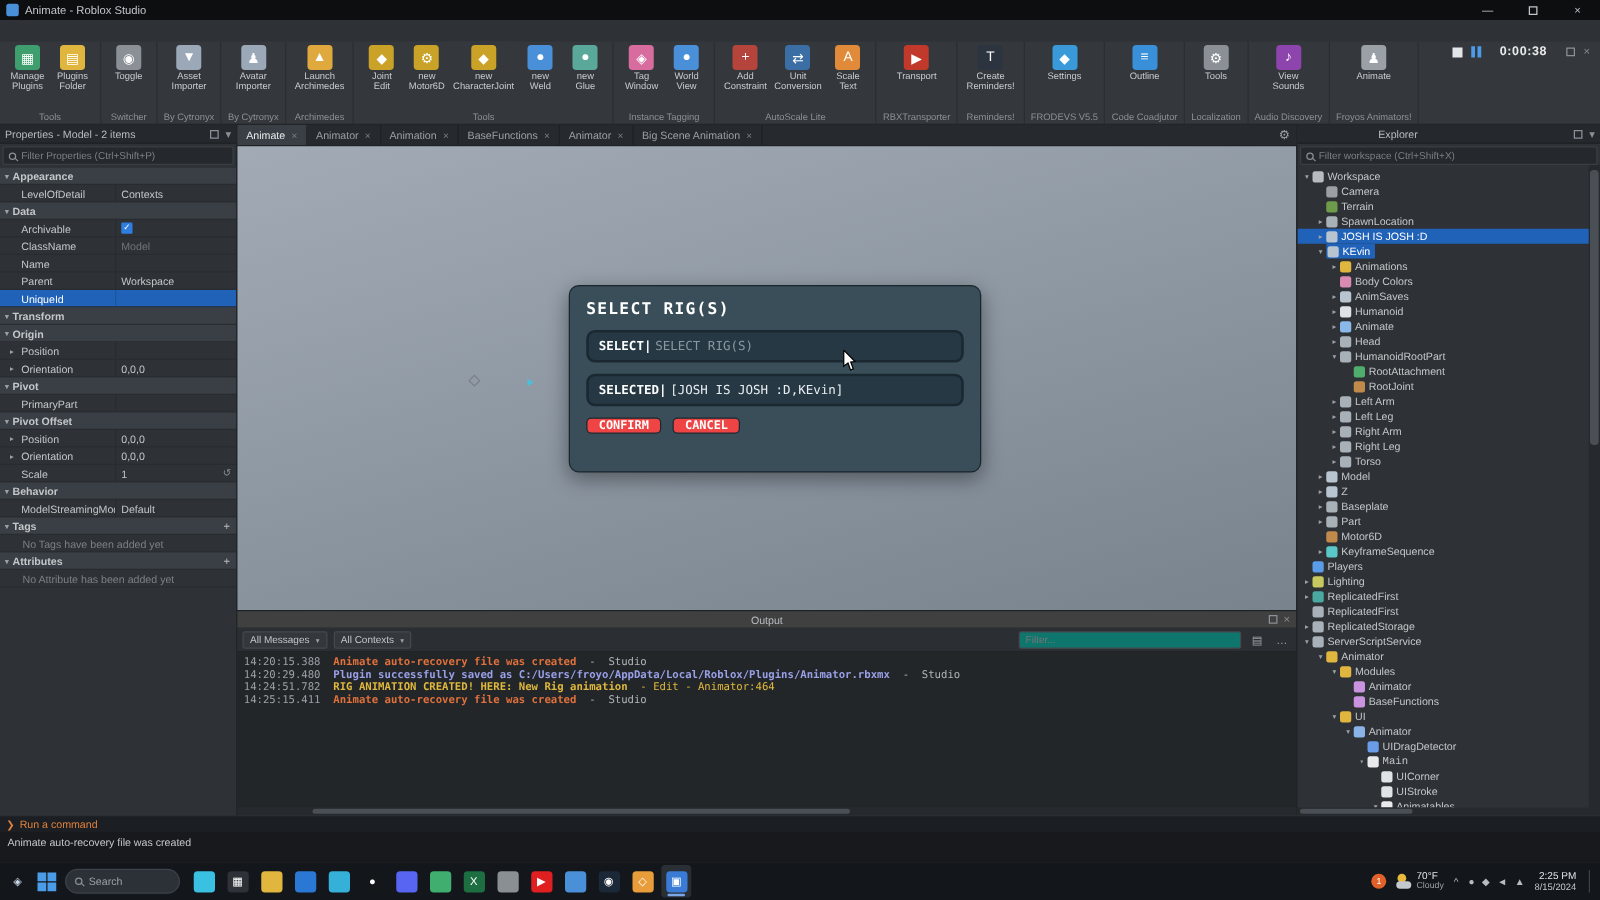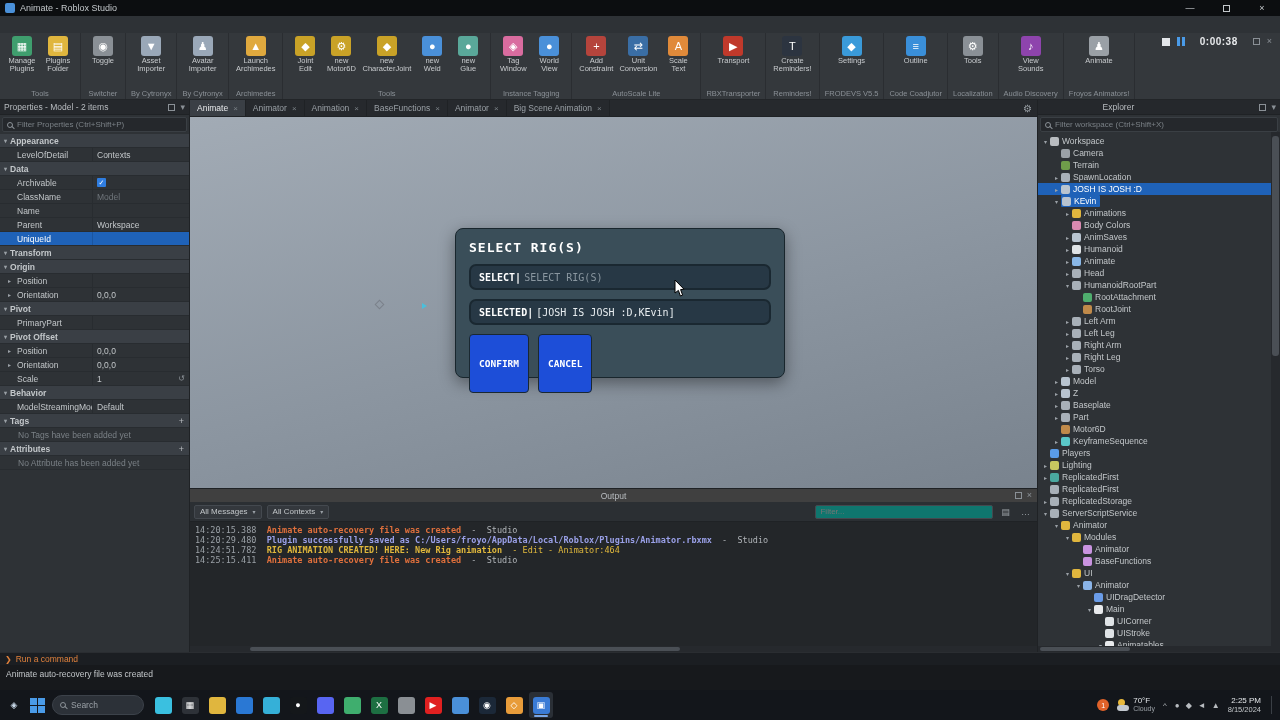--- a/index.html
+++ b/index.html
@@ -80,21 +80,21 @@
 .gizmo2{position:absolute;left:232px;top:186px;width:0;height:0;border-left:5px solid #3ac8e8;border-top:3px solid transparent;border-bottom:3px solid transparent;opacity:.8;}
 
 
 .dialog{position:absolute;left:265px;top:111px;width:330px;height:150px;background:#3a4e59;border:1px solid #19262d;border-radius:8px;box-shadow:0 5px 16px rgba(0,0,0,.4);padding:10px 13px;font-family:"DejaVu Sans Mono","Liberation Mono",monospace;color:#fff;}
 .dlg-title{font-size:13px;font-weight:bold;letter-spacing:1px;margin:1px 0 9px;}
 .dlg-field{height:26px;background:#273845;border:2px solid #1a2831;border-radius:7px;display:flex;align-items:center;padding:0 8px;font-size:10px;margin-bottom:9px;overflow:hidden;white-space:nowrap;}
 .dlg-field .flabel{font-weight:bold;}
 .dlg-field .fplaceholder{color:#8a97a0;margin-left:3px;}
 .dlg-field .fvalue{color:#e8edf0;margin-left:3px;}
 .dlg-buttons{display:flex;gap:9px;margin-top:4px;}
-.dlg-btn{background:#1d4ed8;border:1px solid #1a2831;border-radius:4px;padding:23px 9px;font-size:9.5px;font-weight:bold;color:#fff;}
+.dlg-btn{background:#ef4444;border:1px solid #1a2831;border-radius:4px;padding:0 9px;font-size:9.5px;font-weight:bold;color:#fff;}
 .cursor{position:absolute;left:484px;top:163px;width:12px;height:18px;}
 
 
 .output{height:158px;flex:none;background:#232629;display:flex;flex-direction:column;border-top:1px solid #1f2225;}
 .output-title{height:13px;flex:none;display:flex;align-items:center;justify-content:center;font-size:8.5px;color:#b8bcc0;position:relative;background:#404040;}
 .output-title .sp{position:absolute;right:5px;display:flex;gap:5px;align-items:center;}
 .output-toolbar{height:20px;flex:none;background:#2b2f33;display:flex;align-items:center;padding:0 4px;gap:5px;border-bottom:1px solid #1f2225;}
 .drop{height:14px;background:#34383d;border:1px solid #44494f;border-radius:2px;display:flex;align-items:center;font-size:8px;color:#c3c7ca;padding:0 5px;gap:5px;}
 .output-filter{margin-left:auto;width:178px;height:14px;background:#0f766e;border:1px solid #44494f;border-radius:2px;display:flex;align-items:center;padding:0 4px;}
 .output-filter input{width:100%;background:transparent;border:0;outline:0;color:#c3c7ca;font-size:8px;font-family:inherit;}
@@ -853,21 +853,21 @@
           <div class="erow" style="padding-left: 36px;">
             <span class="arrow">▾</span>
             <span class="eicon ei-screengui"></span>
             <span>Animator</span>
           </div>
           <div class="erow" style="padding-left: 47px;">
             <span class="arrow"></span>
             <span class="eicon ei-dragdetector"></span>
             <span>UIDragDetector</span>
           </div>
-          <div class="erow" style="padding-left: 47px;">
+          <div class="erow" style="padding-left: 47px; font-family: Liberation Mono, monospace;">
             <span class="arrow">▾</span>
             <span class="eicon ei-frame"></span>
             <span>Main</span>
           </div>
           <div class="erow" style="padding-left: 58px;">
             <span class="arrow"></span>
             <span class="eicon ei-uicorner"></span>
             <span>UICorner</span>
           </div>
           <div class="erow" style="padding-left: 58px;">

